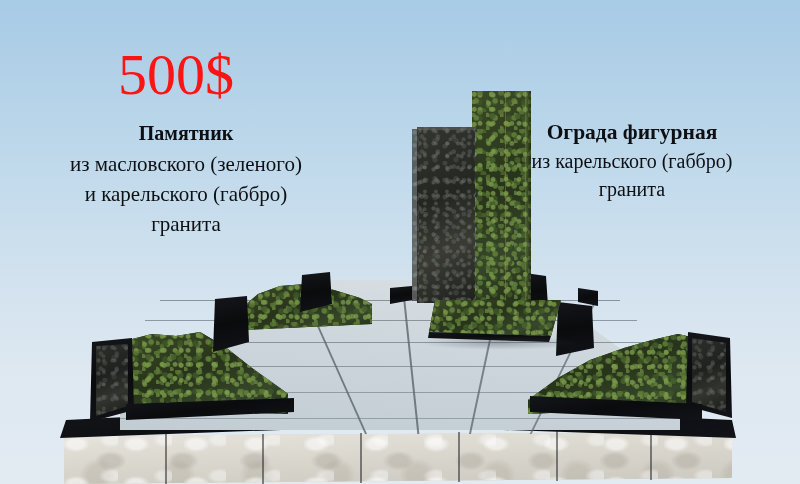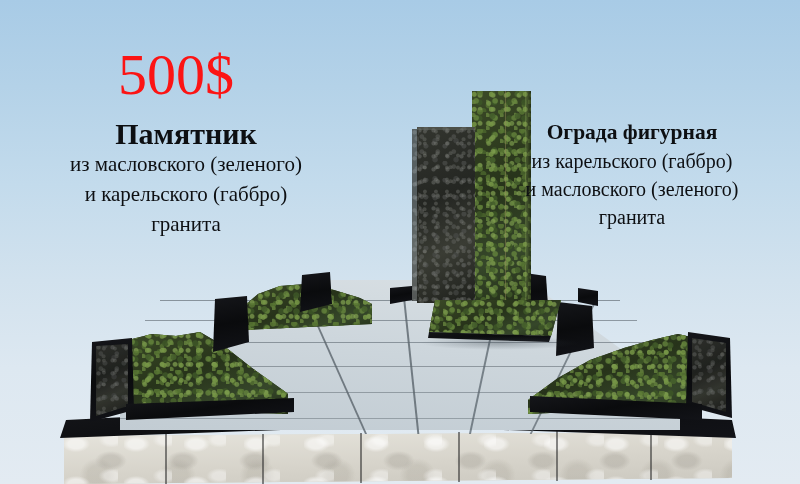--- a/index.html
+++ b/index.html
@@ -37,21 +37,21 @@
   .price-right{left:610px;top:52px;}
   .caption{
     position:absolute;
     color:#0d0f12;
     font-family:"Liberation Serif", serif;
     text-align:center;
     white-space:nowrap;
   }
   .cap-left{left:0px;top:118px;width:372px;}
   .cap-right{left:492px;top:118px;width:280px;}
-  .cap-title{font-size:30px;line-height:31px;font-weight:700;}
+  .cap-title{font-size:20px;line-height:31px;font-weight:700;}
   .cap-line{font-size:21px;line-height:30px;font-weight:400;}
   .cap-right .cap-title{font-size:21.5px;line-height:29px;}
   .cap-right .cap-line{font-size:20px;line-height:28px;}
 
   
   .scene{position:absolute;inset:0;}
 
   
   .greenrock{
     background-color:#2f3d20;
@@ -213,17 +213,16 @@
     <div class="cap-title">Памятник</div>
     <div class="cap-line">из масловского (зеленого)</div>
     <div class="cap-line">и карельского (габбро)</div>
     <div class="cap-line">гранита</div>
   </div>
 
 
   <div class="caption cap-right">
     <div class="cap-title">Ограда фигурная</div>
     <div class="cap-line">из карельского (габбро)</div>
-    <div class="cap-line">и масловского (зеленого)</div>
     <div class="cap-line">гранита</div>
   </div>
 
 </div>
 
 </body></html>

